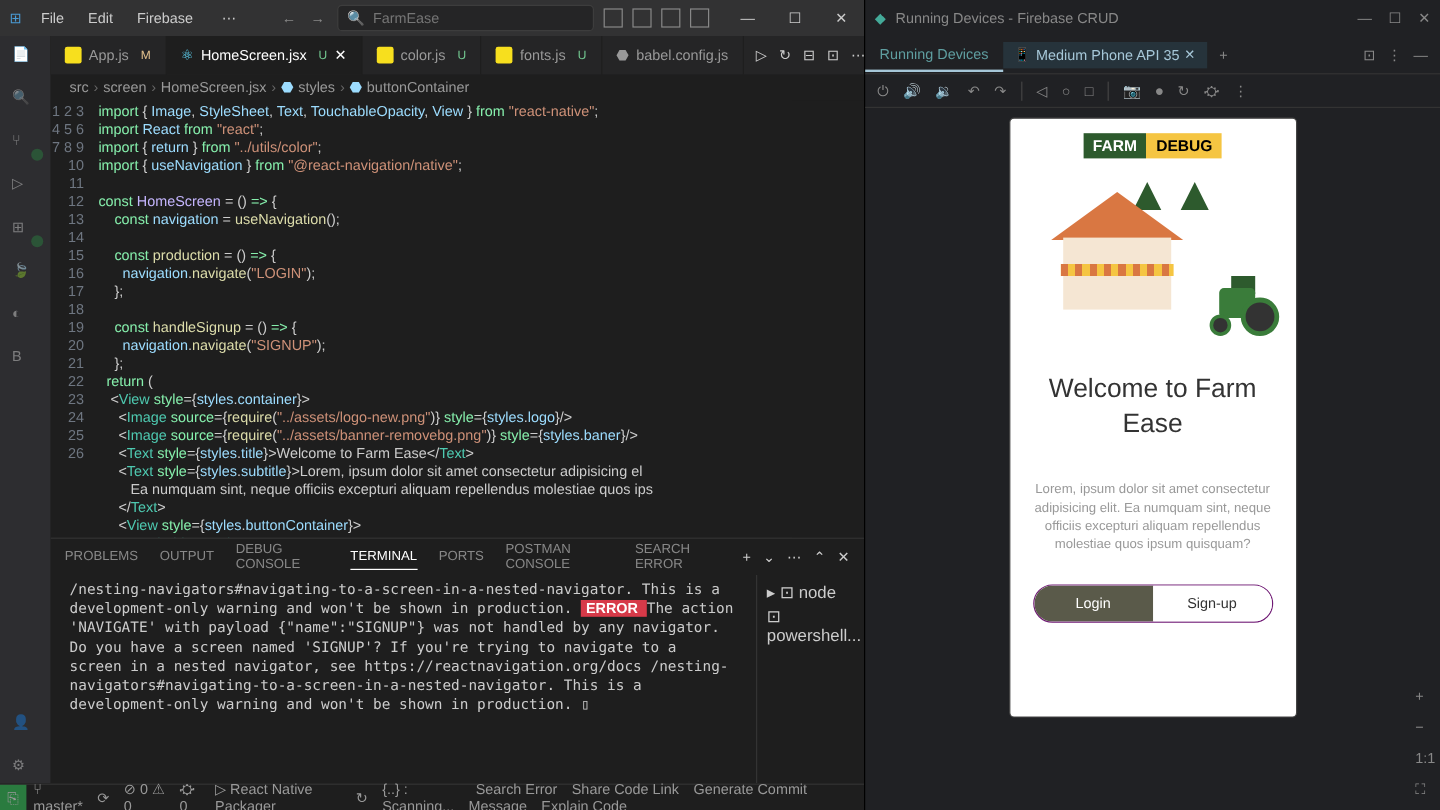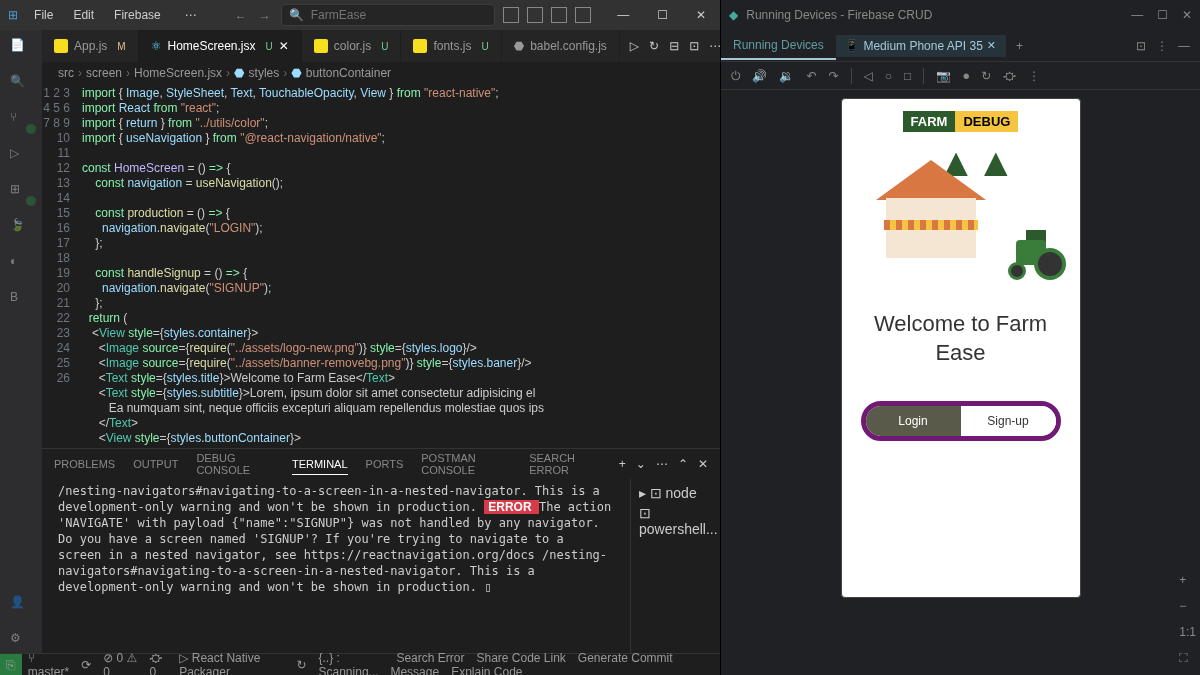--- a/index.html
+++ b/index.html
@@ -78,21 +78,21 @@
 .wall{position:absolute;top:38px;left:10px;width:90px;height:60px;background:#f5e6d3}
 .awning{position:absolute;top:60px;left:8px;width:94px;height:10px;background:repeating-linear-gradient(90deg,#d97742 0 6px,#f5c542 6px 12px)}
 .trees{position:absolute;right:50px;top:0;color:#2d5a2d;font-size:40px}
 .tractor{position:absolute;right:0;bottom:10px;width:70px;height:50px}
 .tractor-body{position:absolute;top:10px;right:20px;width:30px;height:25px;background:#3a7c3a;border-radius:4px}
 .tractor-cab{position:absolute;top:0;right:20px;width:20px;height:15px;background:#2d5a2d}
 .wheel-lg{position:absolute;bottom:0;right:0;width:32px;height:32px;border-radius:50%;background:#333;border:4px solid #3a7c3a}
 .wheel-sm{position:absolute;bottom:0;right:40px;width:18px;height:18px;border-radius:50%;background:#333;border:3px solid #3a7c3a}
 .welcome{font-size:22px;color:#333;text-align:center;line-height:1.3;margin-bottom:34px}
 .subtitle{font-size:11px;color:#999;text-align:center;line-height:1.4;margin-bottom:24px}
-.btn-row{display:flex;border:5px solid #701a75;border-radius:20px;overflow:hidden;width:200px}
+.btn-row{display:flex;border:1px solid #701a75;border-radius:20px;overflow:hidden;width:200px}
 .btn-login{flex:1;background:#5a5a4a;color:#fff;text-align:center;padding:8px}
 .btn-signup{flex:1;background:#fff;color:#333;text-align:center;padding:8px}
 .side-controls{position:absolute;right:4px;bottom:10px;display:flex;flex-direction:column;gap:12px;color:#888}
 .emu-tab-actions{margin-left:auto;display:flex;gap:10px;padding:0 10px;color:#888}
 </style>
 </head>
 <body>
 
 <div class="vscode">
   <div class="titlebar">
@@ -349,20 +349,21 @@
               <div class="awning"></div>
             </div>
           <div class="tractor">
               <div class="tractor-cab"></div>
               <div class="tractor-body"></div>
               <div class="wheel-lg"></div>
               <div class="wheel-sm"></div>
             </div>
         </div>
         <div class="welcome">Welcome to Farm Ease</div>
+        <div class="subtitle">Lorem, ipsum dolor sit amet consectetur adipisicing elit. Ea numquam sint, neque officiis excepturi aliquam repellendus molestiae quos ipsum quisquam?</div>
         <div class="btn-row">
           <div class="btn-login">Login</div>
           <div class="btn-signup">Sign-up</div>
         </div>
       </div>
     </div>
     <div class="side-controls">
       <span>+</span>
       <span>−</span>
       <span>1:1</span>

